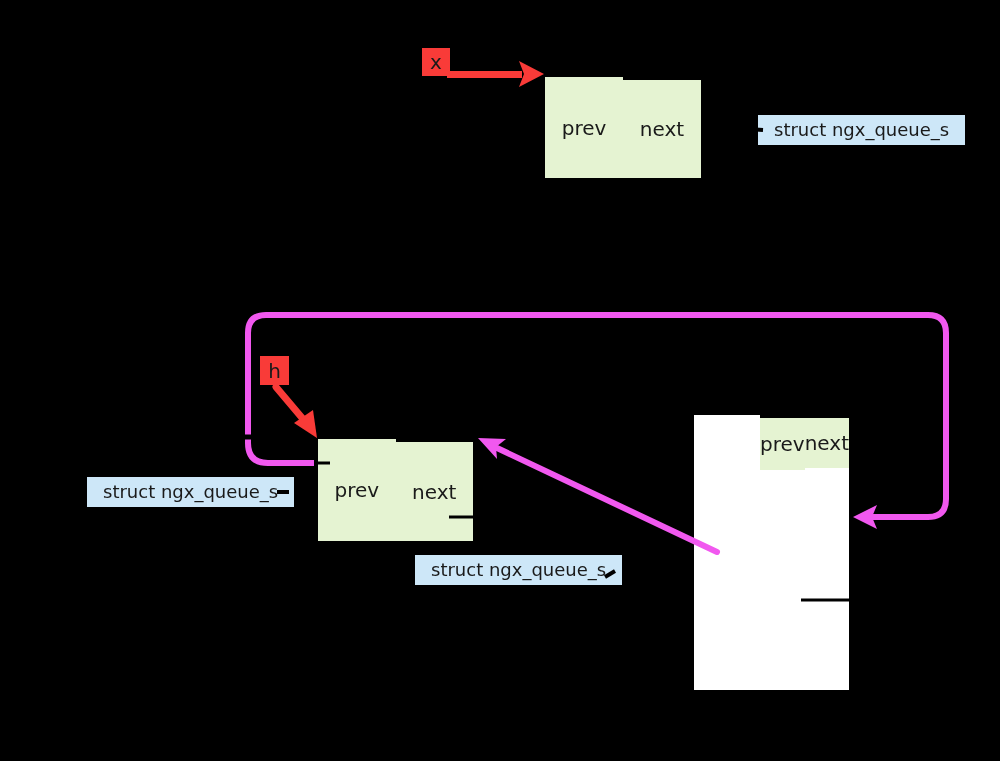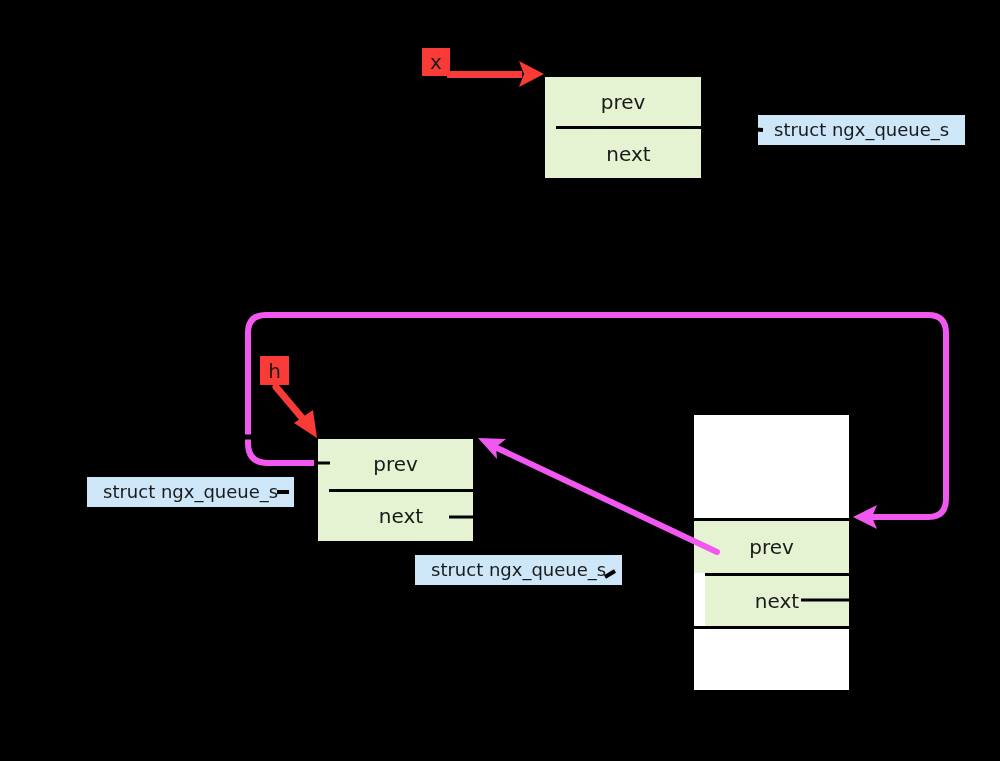--- a/index.html
+++ b/index.html
@@ -26,31 +26,30 @@
     position: absolute;
     left: 0; top: 0;
     width: 1000px; height: 761px;
     pointer-events: none;
   }
   .node {
     position: absolute;
     background: var(--node_fill);
     border: 2px solid var(--node_border);
     display: flex;
-    flex-direction: column;
   }
   .cell {
     flex: 1;
     display: flex;
     align-items: center;
     justify-content: center;
     font-size: 20px;
     color: var(--text_ink);
   }
-  .cell + .cell { border-top: 3px solid var(--node_border); margin-left: 11px; }
+  .cell + .cell { border-top: 3px solid var(--node_border); }
   .memrow { background: var(--memory_white); }
   .memrow + .memrow, .memrow + .cell, .cell + .memrow { border-top: 3px solid var(--node_border); }
   .tail-node .cell { flex: none; background: var(--node_fill); }
   .struct-label {
     position: absolute;
     height: 30px;
     line-height: 30px;
     padding: 0 16px;
     background: var(--label_bg);
     color: var(--text_ink);

